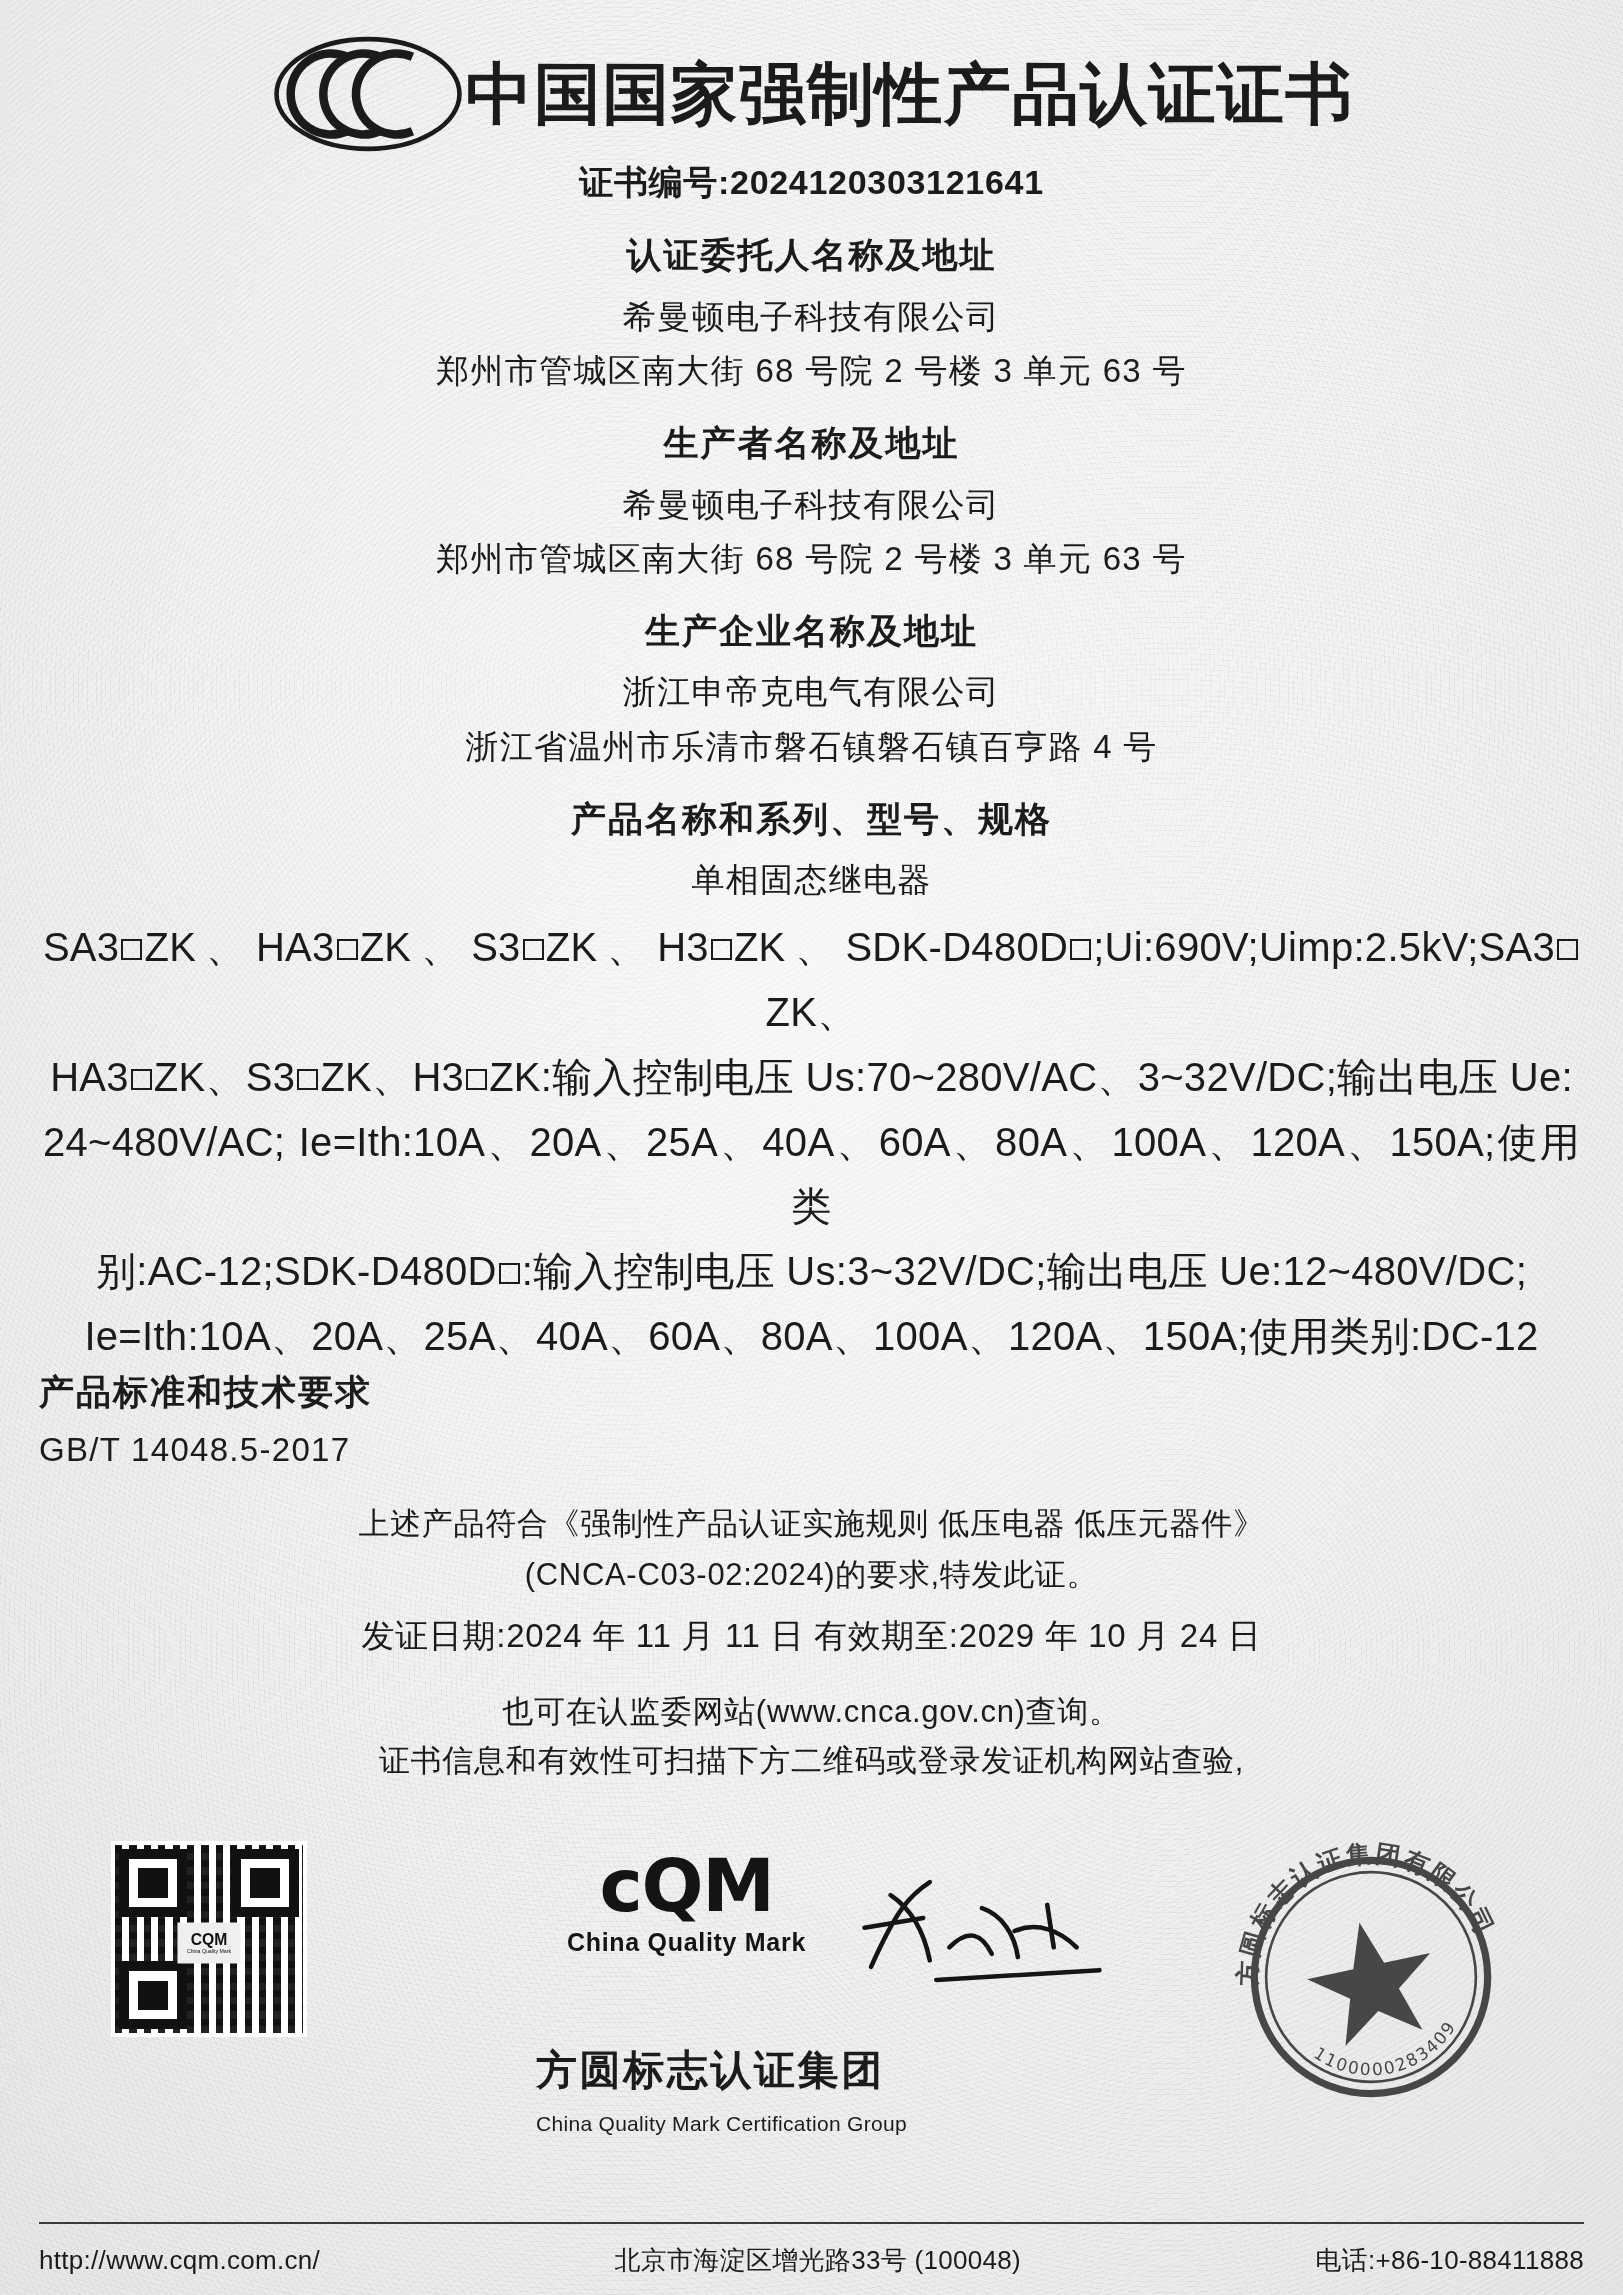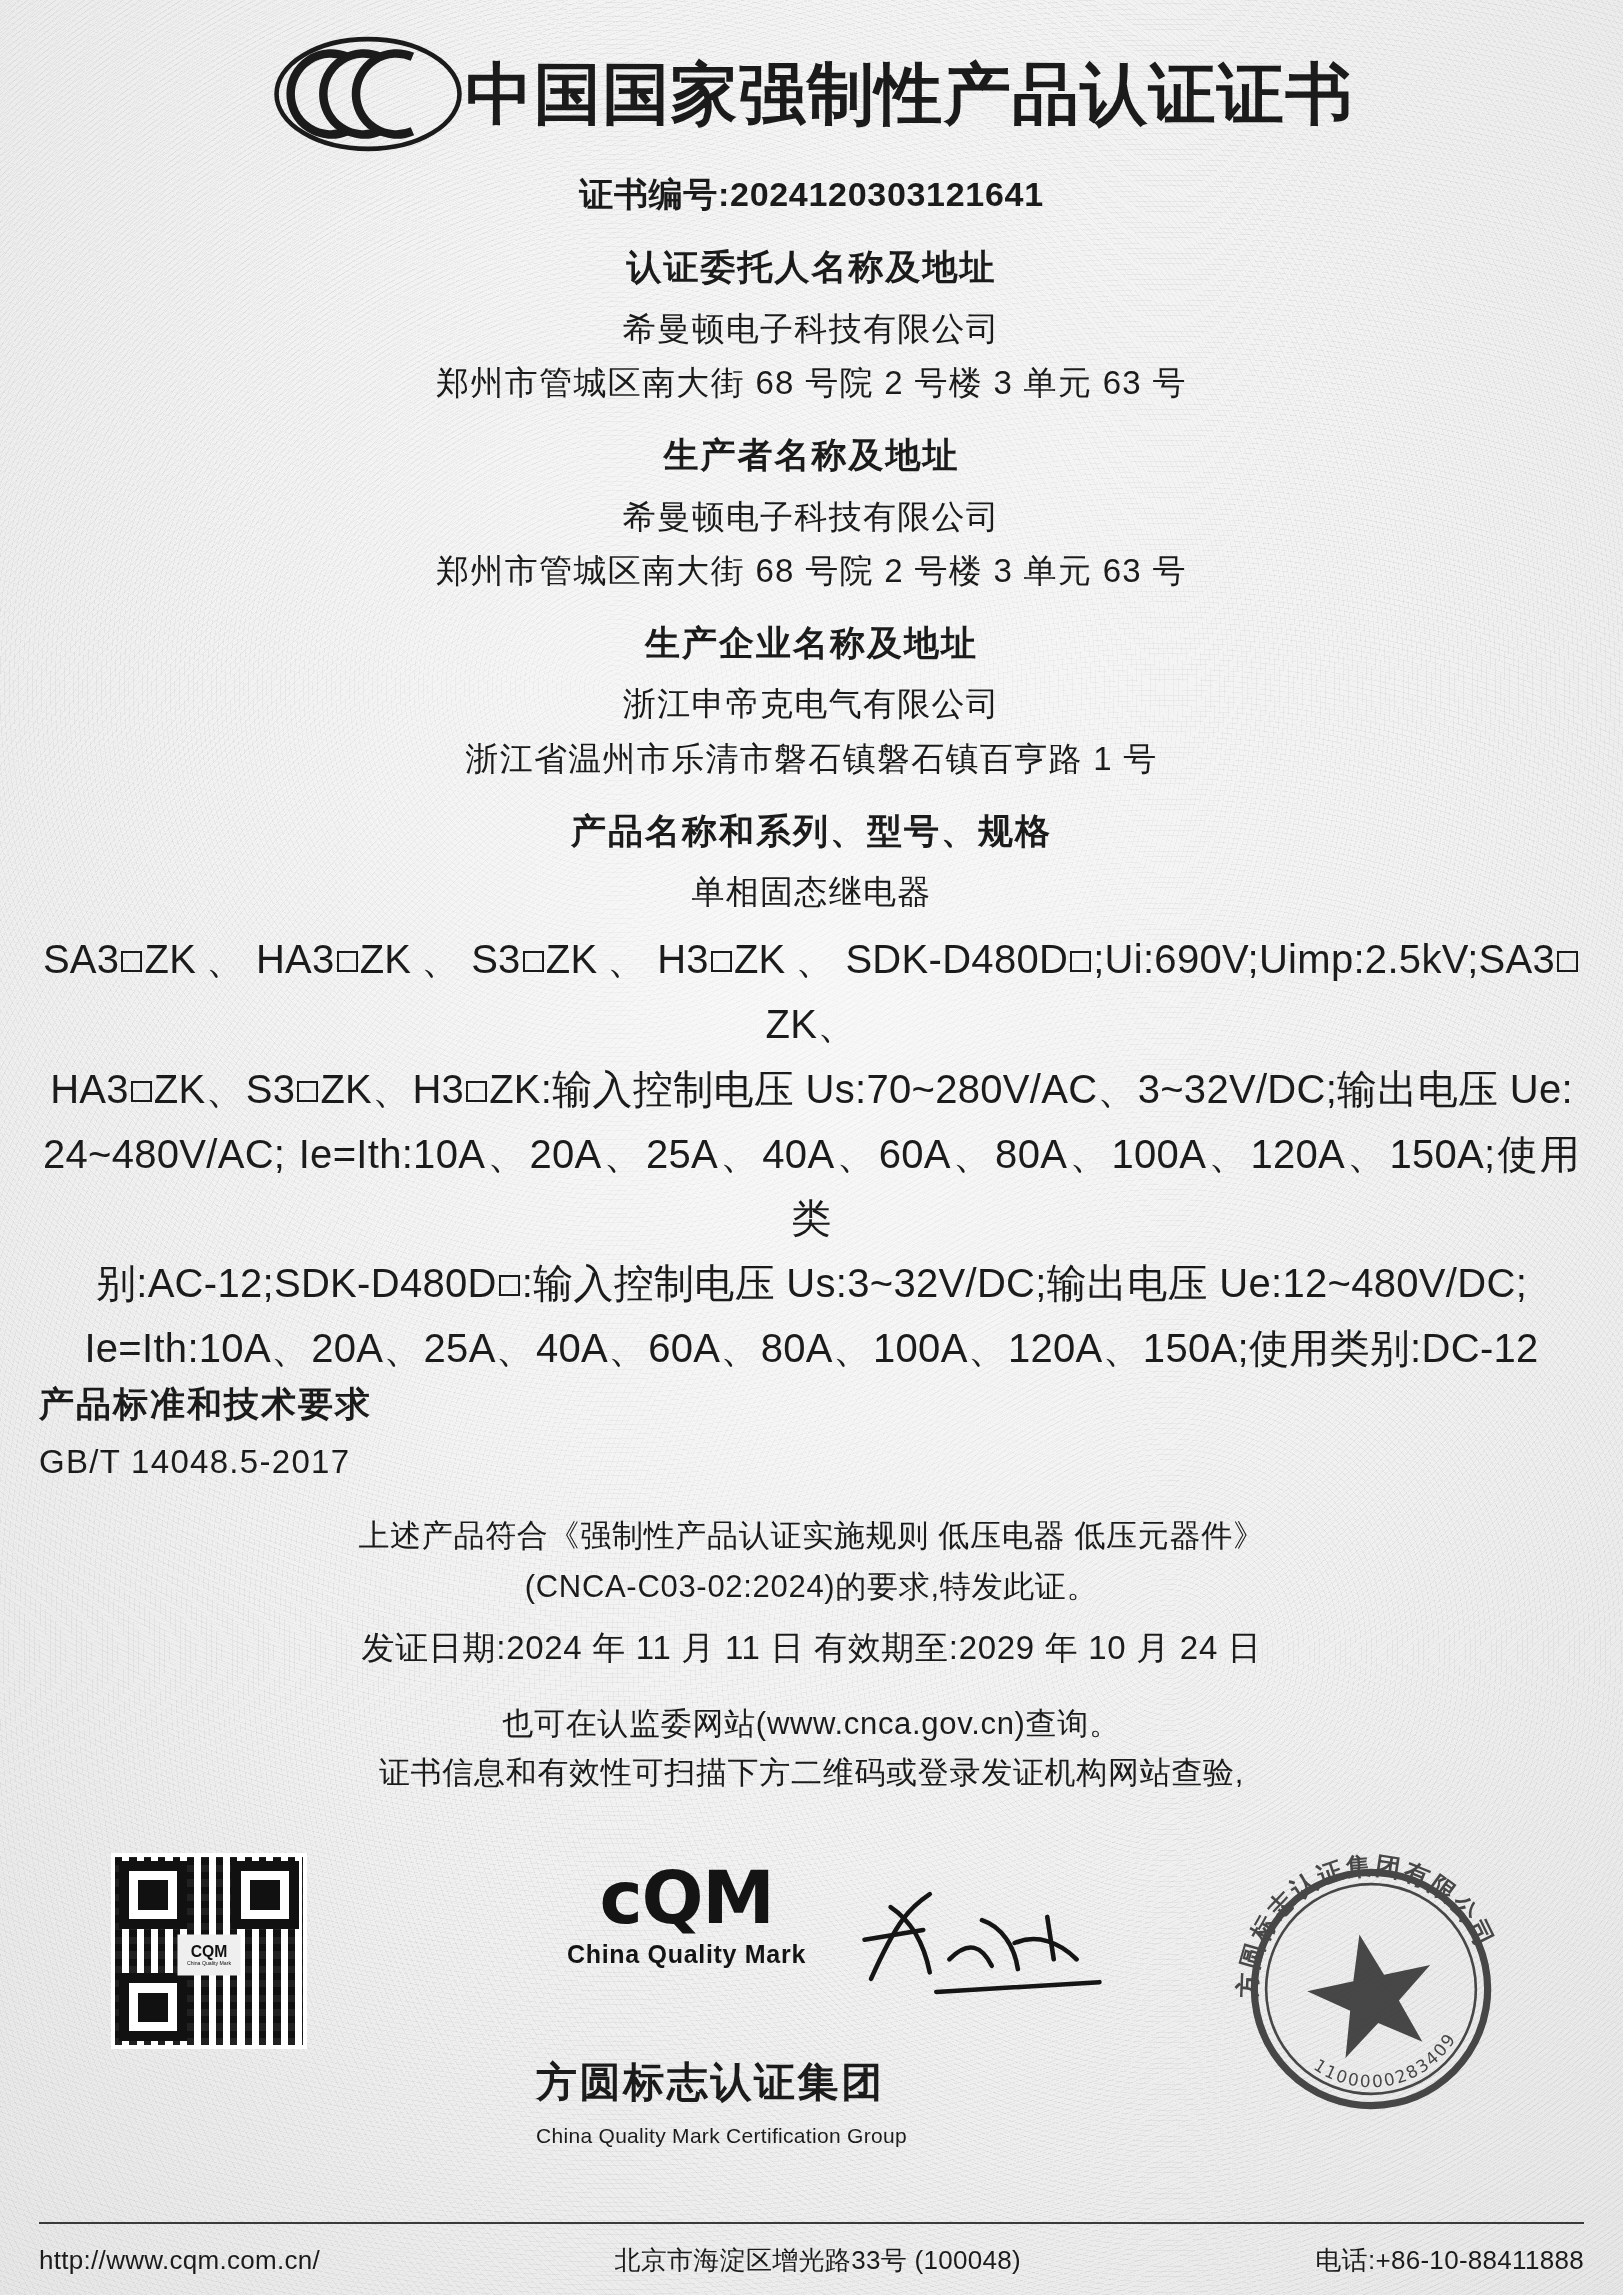--- a/index.html
+++ b/index.html
@@ -47,21 +47,21 @@
     font-size: 67px;
     font-weight: bold;
     letter-spacing: 1.3px;
     white-space: nowrap;
   }
 
   .cert-no {
     text-align: center;
     font-size: 34px;
     font-weight: bold;
-    margin-top: 17px;
+    margin-top: 5px;
     letter-spacing: 0.7px;
   }
 
   .section { margin-top: 26px; text-align: center; }
   .sec-title {
     font-size: 35px;
     font-weight: bold;
     letter-spacing: 2px;
     margin-bottom: 15.7px;
   }
@@ -248,21 +248,21 @@
 
     <div class="section">
       <div class="sec-title">生产者名称及地址</div>
       <div class="sec-line">希曼顿电子科技有限公司</div>
       <div class="sec-line">郑州市管城区南大街 68 号院 2 号楼 3 单元 63 号</div>
     </div>
 
     <div class="section">
       <div class="sec-title">生产企业名称及地址</div>
       <div class="sec-line">浙江申帝克电气有限公司</div>
-      <div class="sec-line">浙江省温州市乐清市磐石镇磐石镇百亨路 1 号</div>
+      <div class="sec-line">浙江省温州市乐清市磐石镇磐石镇百亨路 4 号</div>
     </div>
 
     <div class="section">
       <div class="sec-title">产品名称和系列、型号、规格</div>
       <div class="sec-line">单相固态继电器</div>
       <div class="spec-block">
         <div class="spec-line">SA3<span class="sq"></span>ZK、HA3<span class="sq"></span>ZK、S3<span class="sq"></span>ZK、H3<span class="sq"></span>ZK、SDK-D480D<span class="sq"></span>;Ui:690V;Uimp:2.5kV;SA3<span class="sq"></span>ZK、</div>
         <div class="spec-line">HA3<span class="sq"></span>ZK、S3<span class="sq"></span>ZK、H3<span class="sq"></span>ZK:输入控制电压 Us:70~280V/AC、3~32V/DC;输出电压 Ue:</div>
         <div class="spec-line">24~480V/AC; Ie=Ith:10A、20A、25A、40A、60A、80A、100A、120A、150A;使用类</div>
         <div class="spec-line">别:AC-12;SDK-D480D<span class="sq"></span>:输入控制电压 Us:3~32V/DC;输出电压 Ue:12~480V/DC;</div>

